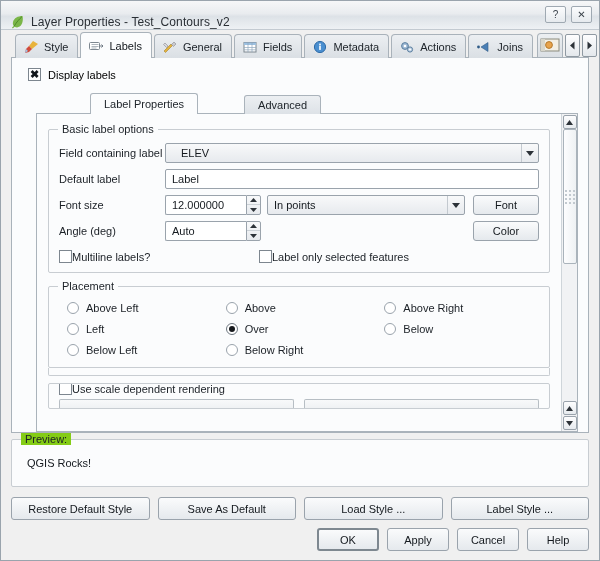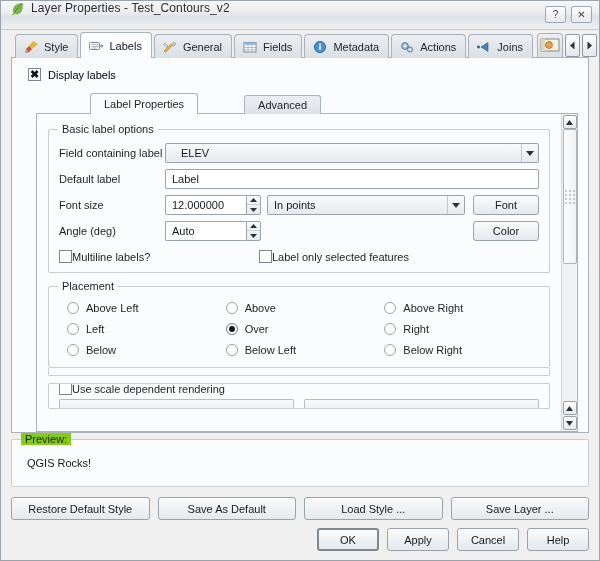--- a/index.html
+++ b/index.html
@@ -16,21 +16,21 @@
     background: #f0f0f0;
     border: 1px solid #9aa4ad;
     display: flex; flex-direction: column;
     overflow: hidden;
   }
   
   .titlebar {
     height: 29px; flex: 0 0 29px;
     background: linear-gradient(to bottom, #f6f7f8 0%, #e9ecef 45%, #dde2e7 55%, #eef1f4 100%);
     border-bottom: 1px solid #c3cad1;
-    display: flex; align-items: flex-start;
+    display: flex; align-items: flex-end;
     padding: 0 4px 0 9px;
     position: relative;
   }
   .title-icon { width: 15px; height: 15px; flex: 0 0 15px; margin-right: 6px; position: relative; }
   .title-text {
     font-size: 12px; color: #2a2f35; letter-spacing: .1px;
     white-space: nowrap; overflow: hidden;
   }
   .title-btns { position: absolute; right: 7px; top: 5px; display: flex; gap: 5px; }
   .tbtn {
@@ -476,24 +476,20 @@
               <span>Left</span>
             </span>
             <span class="ritem">
               <span class="rb checked">
                   <span class="dot"></span>
                 </span>
               <span>Over</span>
             </span>
             <span class="ritem">
               <span class="rb"></span>
-              <span>Right</span>
-            </span>
-            <span class="ritem">
-              <span class="rb"></span>
               <span>Below</span>
             </span>
             <span class="ritem">
               <span class="rb"></span>
               <span>Below Left</span>
             </span>
             <span class="ritem">
               <span class="rb"></span>
               <span>Below Right</span>
             </span>
@@ -555,21 +551,21 @@
 
   <div class="preview">
     <span class="legend">Preview:</span>
     <span class="ptext">QGIS Rocks!</span>
   </div>
 
   <div class="btnrow1">
     <div class="btn">Restore Default Style</div>
     <div class="btn">Save As Default</div>
     <div class="btn">Load Style ...</div>
-    <div class="btn">Save Layer ...</div>
+    <div class="btn">Label Style ...</div>
   </div>
 
   <div class="btnrow2">
     <div class="btn default">OK</div>
     <div class="btn">Apply</div>
     <div class="btn">Cancel</div>
     <div class="btn">Help</div>
   </div>
 
 </div>

